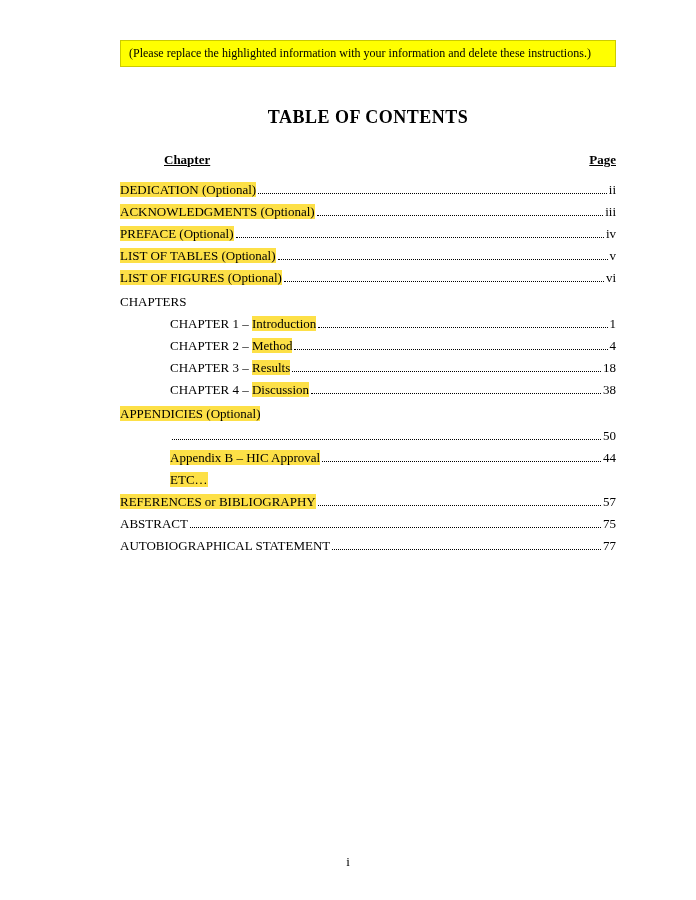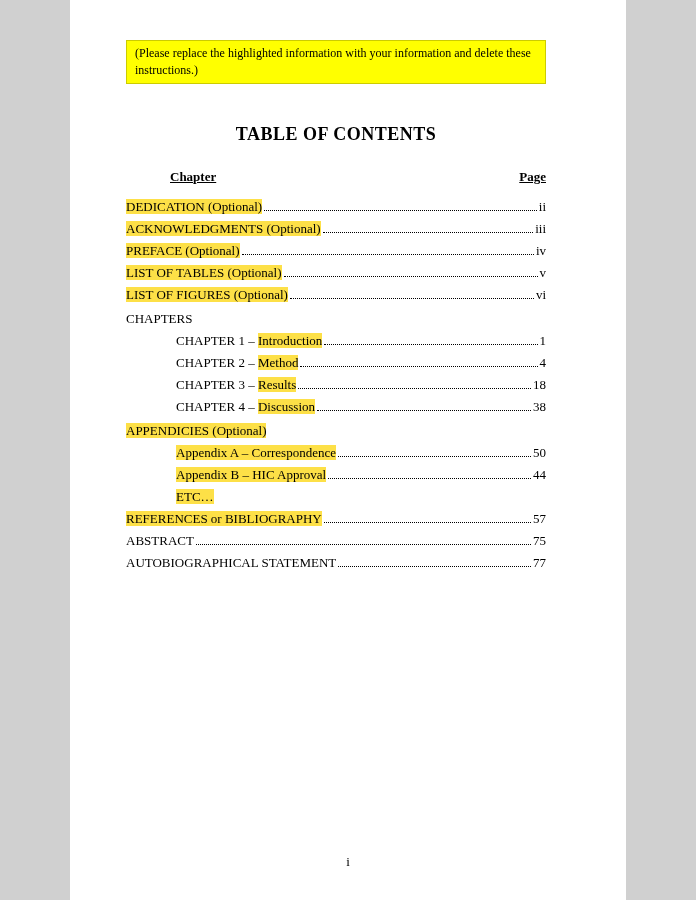--- a/index.html
+++ b/index.html
@@ -11,24 +11,24 @@
     body {
       background: #d0d0d0;
       display: flex;
       justify-content: center;
       align-items: flex-start;
       min-height: 900px;
       font-family: "Times New Roman", Times, serif;
     }
 
     .page {
-      width: 556px;
+      width: 696px;
       min-height: 900px;
       background: #ffffff;
-      padding: 40px 80px 60px 56px;
+      padding: 40px 80px 60px 120px;
       position: relative;
     }
 
     .instruction-box {
       background: #ffff00;
       border: 1px solid #cccc00;
       padding: 4px 8px;
       font-size: 12px;
       margin-bottom: 40px;
       line-height: 1.4;
@@ -175,21 +175,20 @@
         <span class="entry-label">CHAPTER 4 – <span class="highlighted">Discussion</span></span>
         <span class="dots"></span>
         <span class="page-num">38</span>
       </div>
     </div>
 
   <div class="section-label" id="appendices-label-el"><span class="highlighted">APPENDICIES (Optional)</span></div>
 
   <div id="appendices-section" class="indented">
       <div class="toc-entry">
-        <span class="entry-label"><span class="highlighted">Appendix A – Correspondence</span></span>
         <span class="dots"></span>
         <span class="page-num">50</span>
       </div>
       <div class="toc-entry">
         <span class="entry-label"><span class="highlighted">Appendix B – HIC Approval</span></span>
         <span class="dots"></span>
         <span class="page-num">44</span>
       </div>
       <div class="toc-entry">
         <span class="entry-label"><span class="highlighted">ETC…</span></span>

